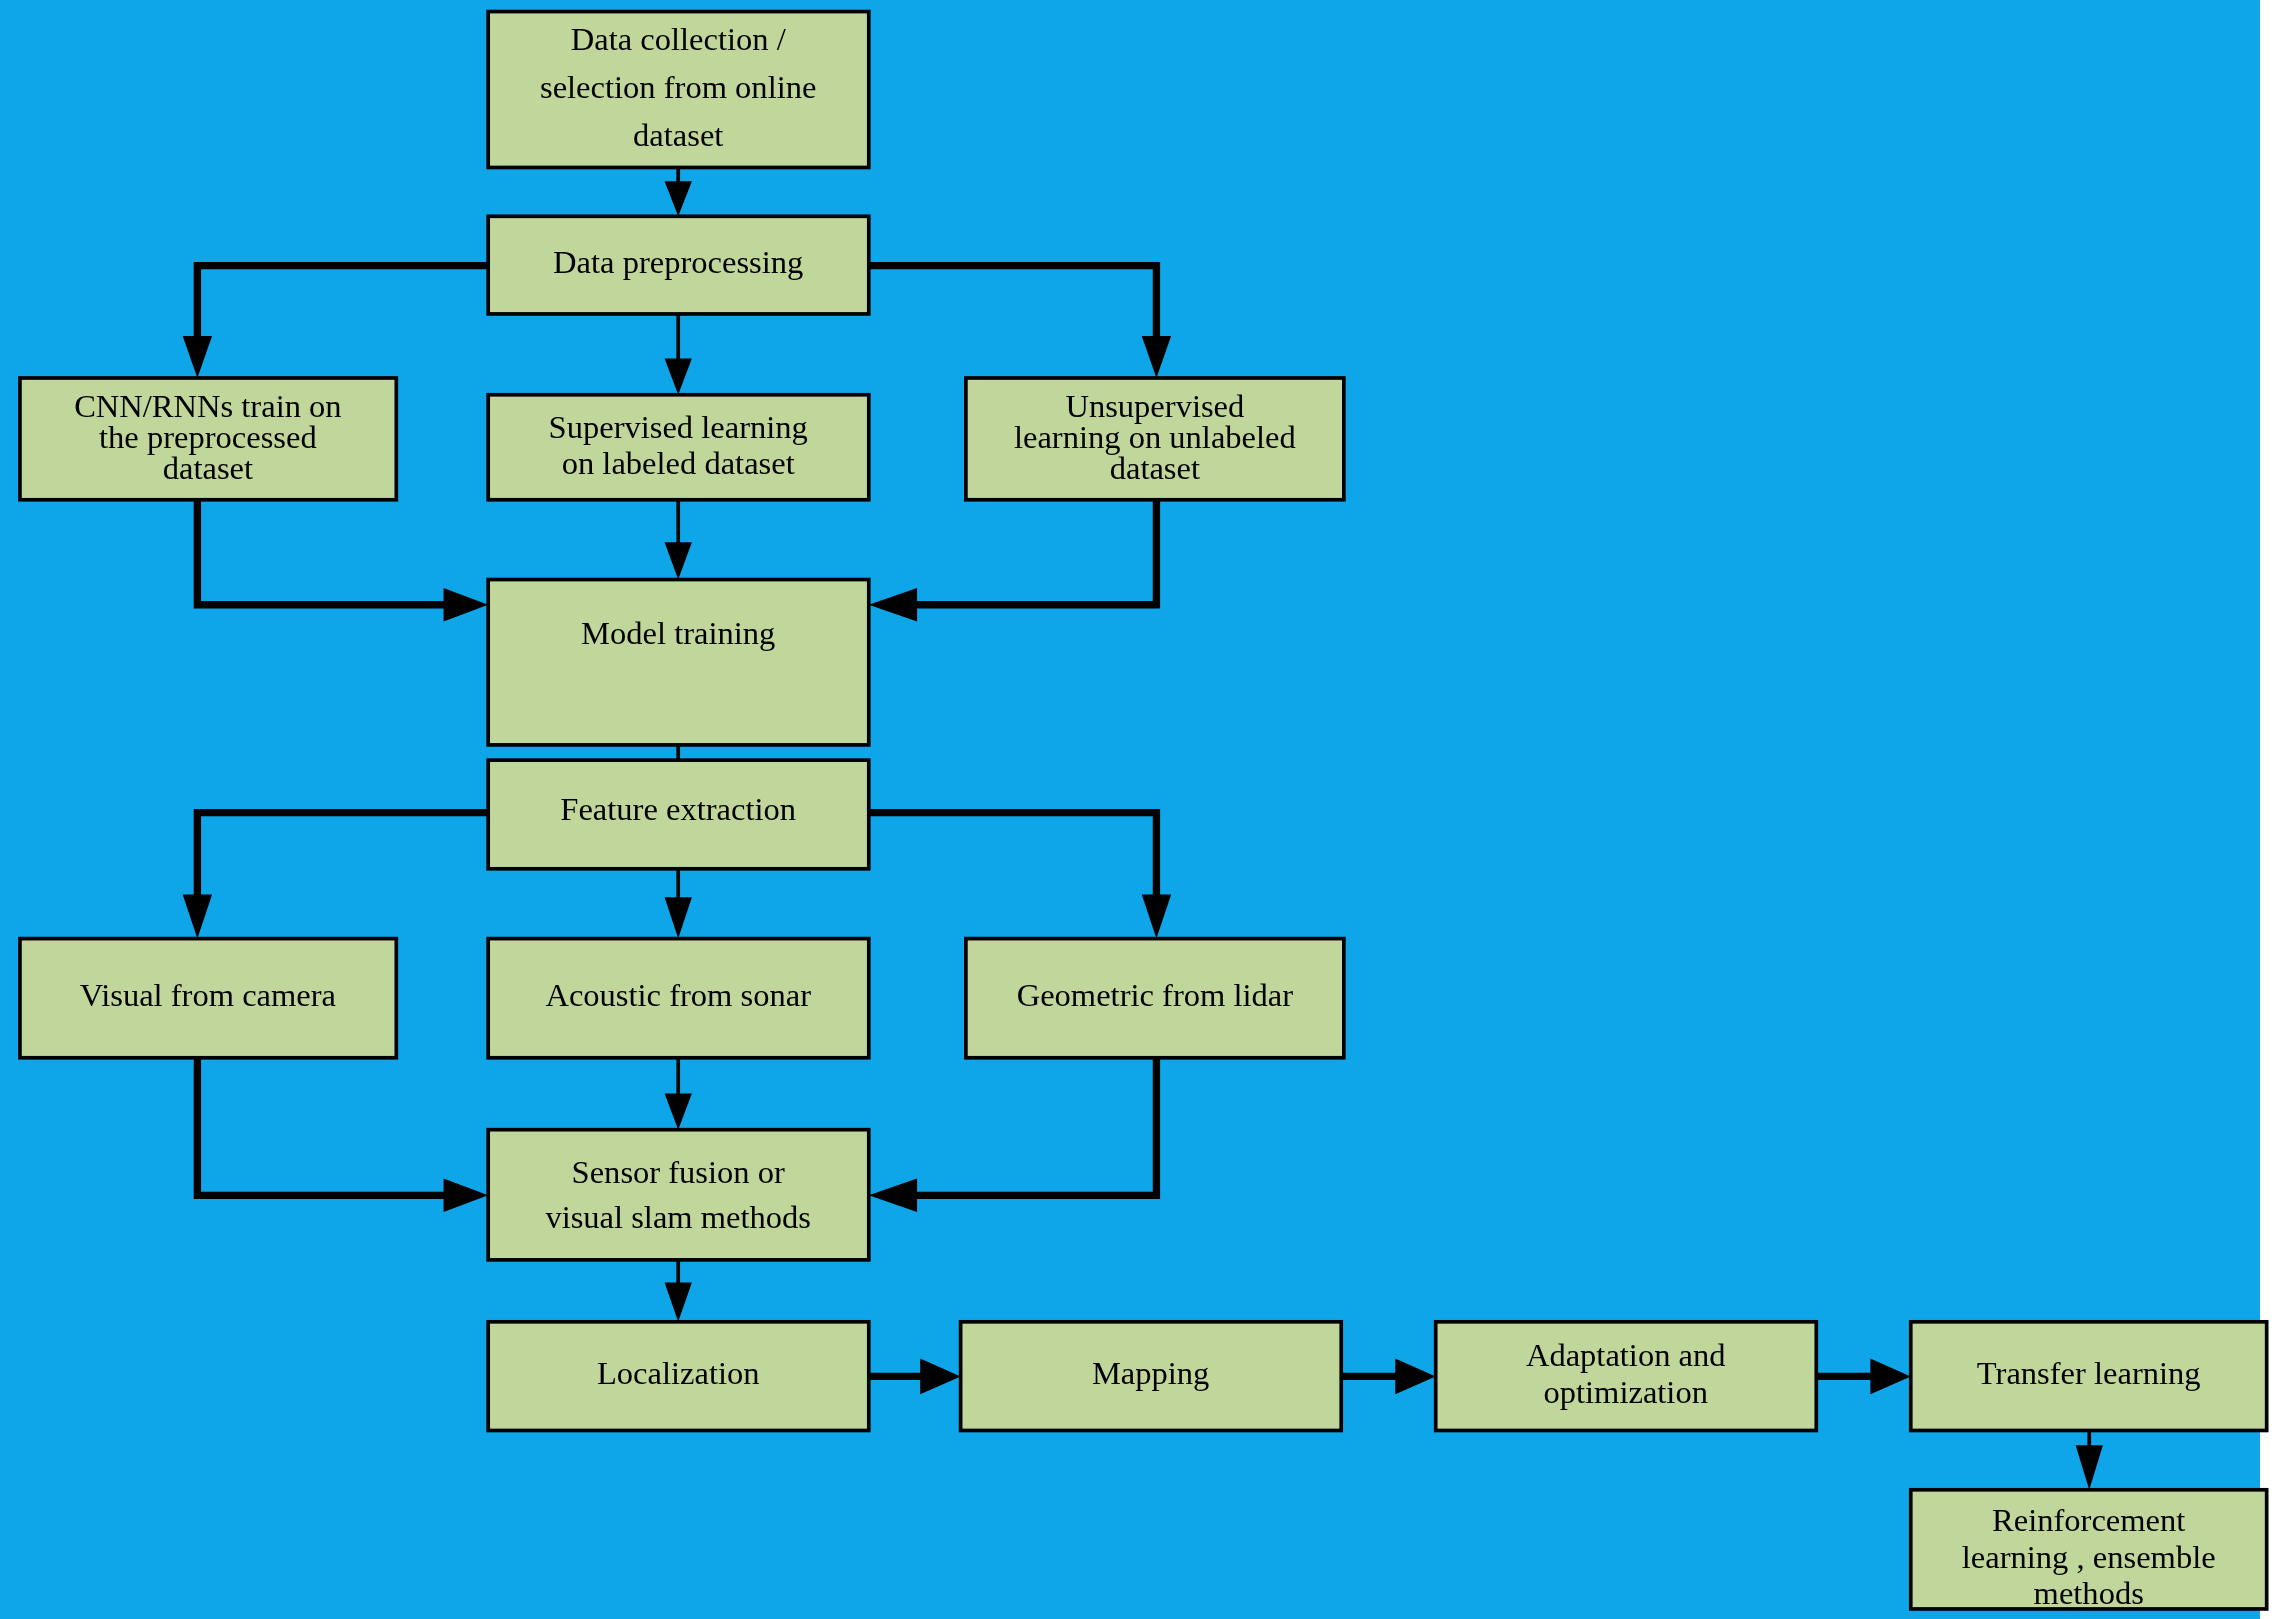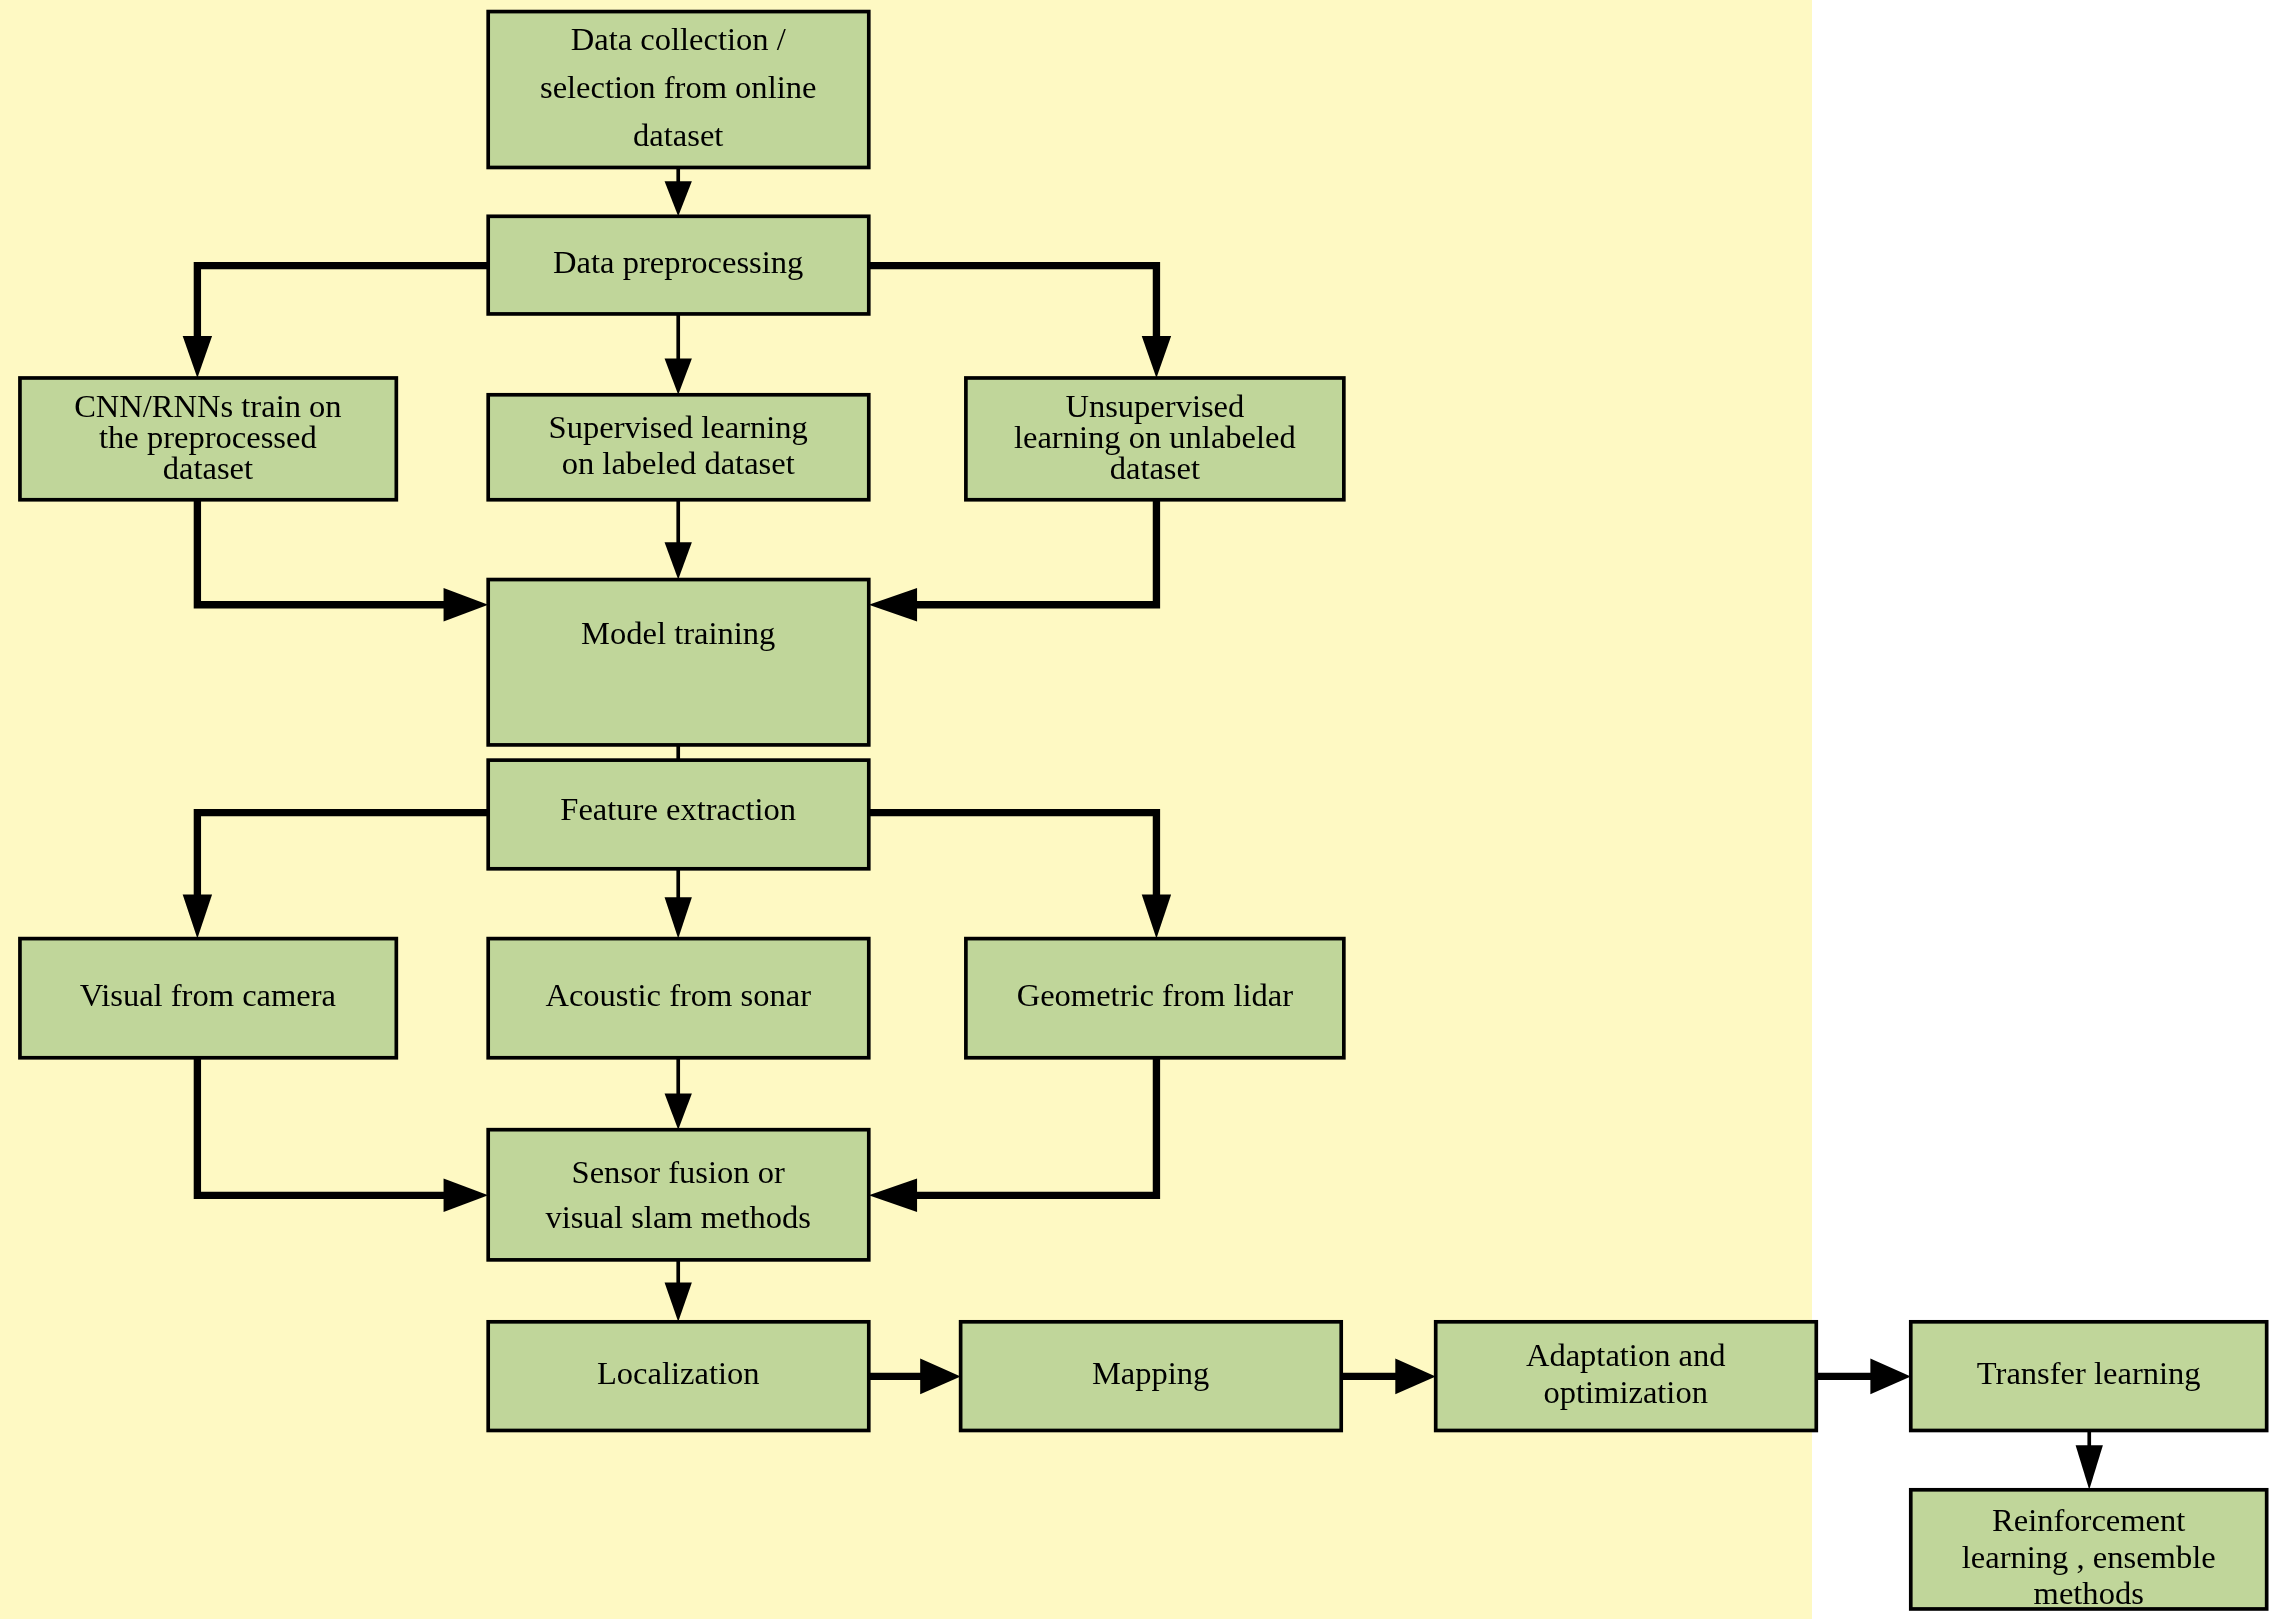--- a/index.html
+++ b/index.html
@@ -1,18 +1,18 @@
 <!DOCTYPE html>
 <html style="font-size:8.4px"><head>
 <meta charset="utf-8">
 <style>
   html,body{margin:0;padding:0;background:#ffffff;}
   body{width:2284px;height:1620px;overflow:hidden;
        font-family:"Liberation Serif","DejaVu Serif",serif;}
-  #stage{position:relative;width:1812px;height:1620px;background:#fef9c3;}
+  #stage{position:relative;width:2260px;height:1620px;background:#0ea5e9;}
   svg{display:block;}
   .node-rect{fill:#c0d69a;stroke:#000000;stroke-width:7;}
   .edge{stroke:#000000;fill:none;stroke-linecap:butt;stroke-linejoin:miter;}
   .edge-thin{stroke-width:7;}
   .edge-thick{stroke-width:14;}
   .arrow-head{fill:#000000;stroke:none;}
   .node-label{font-family:"Liberation Serif","DejaVu Serif",serif;
               font-size:62px;fill:#000000;text-anchor:middle;
               dominant-baseline:middle;white-space:pre;}
 </style>

